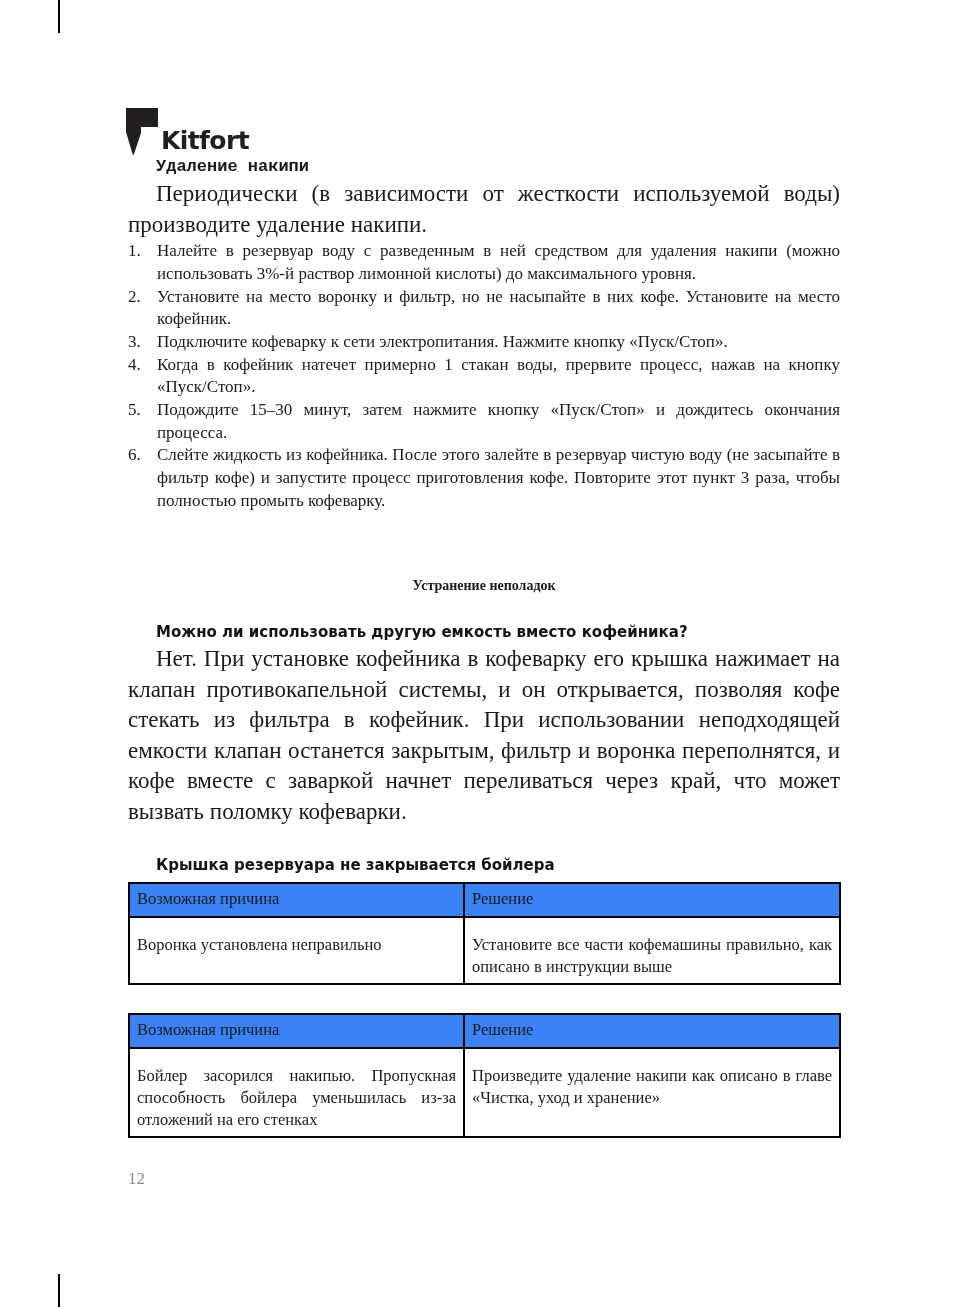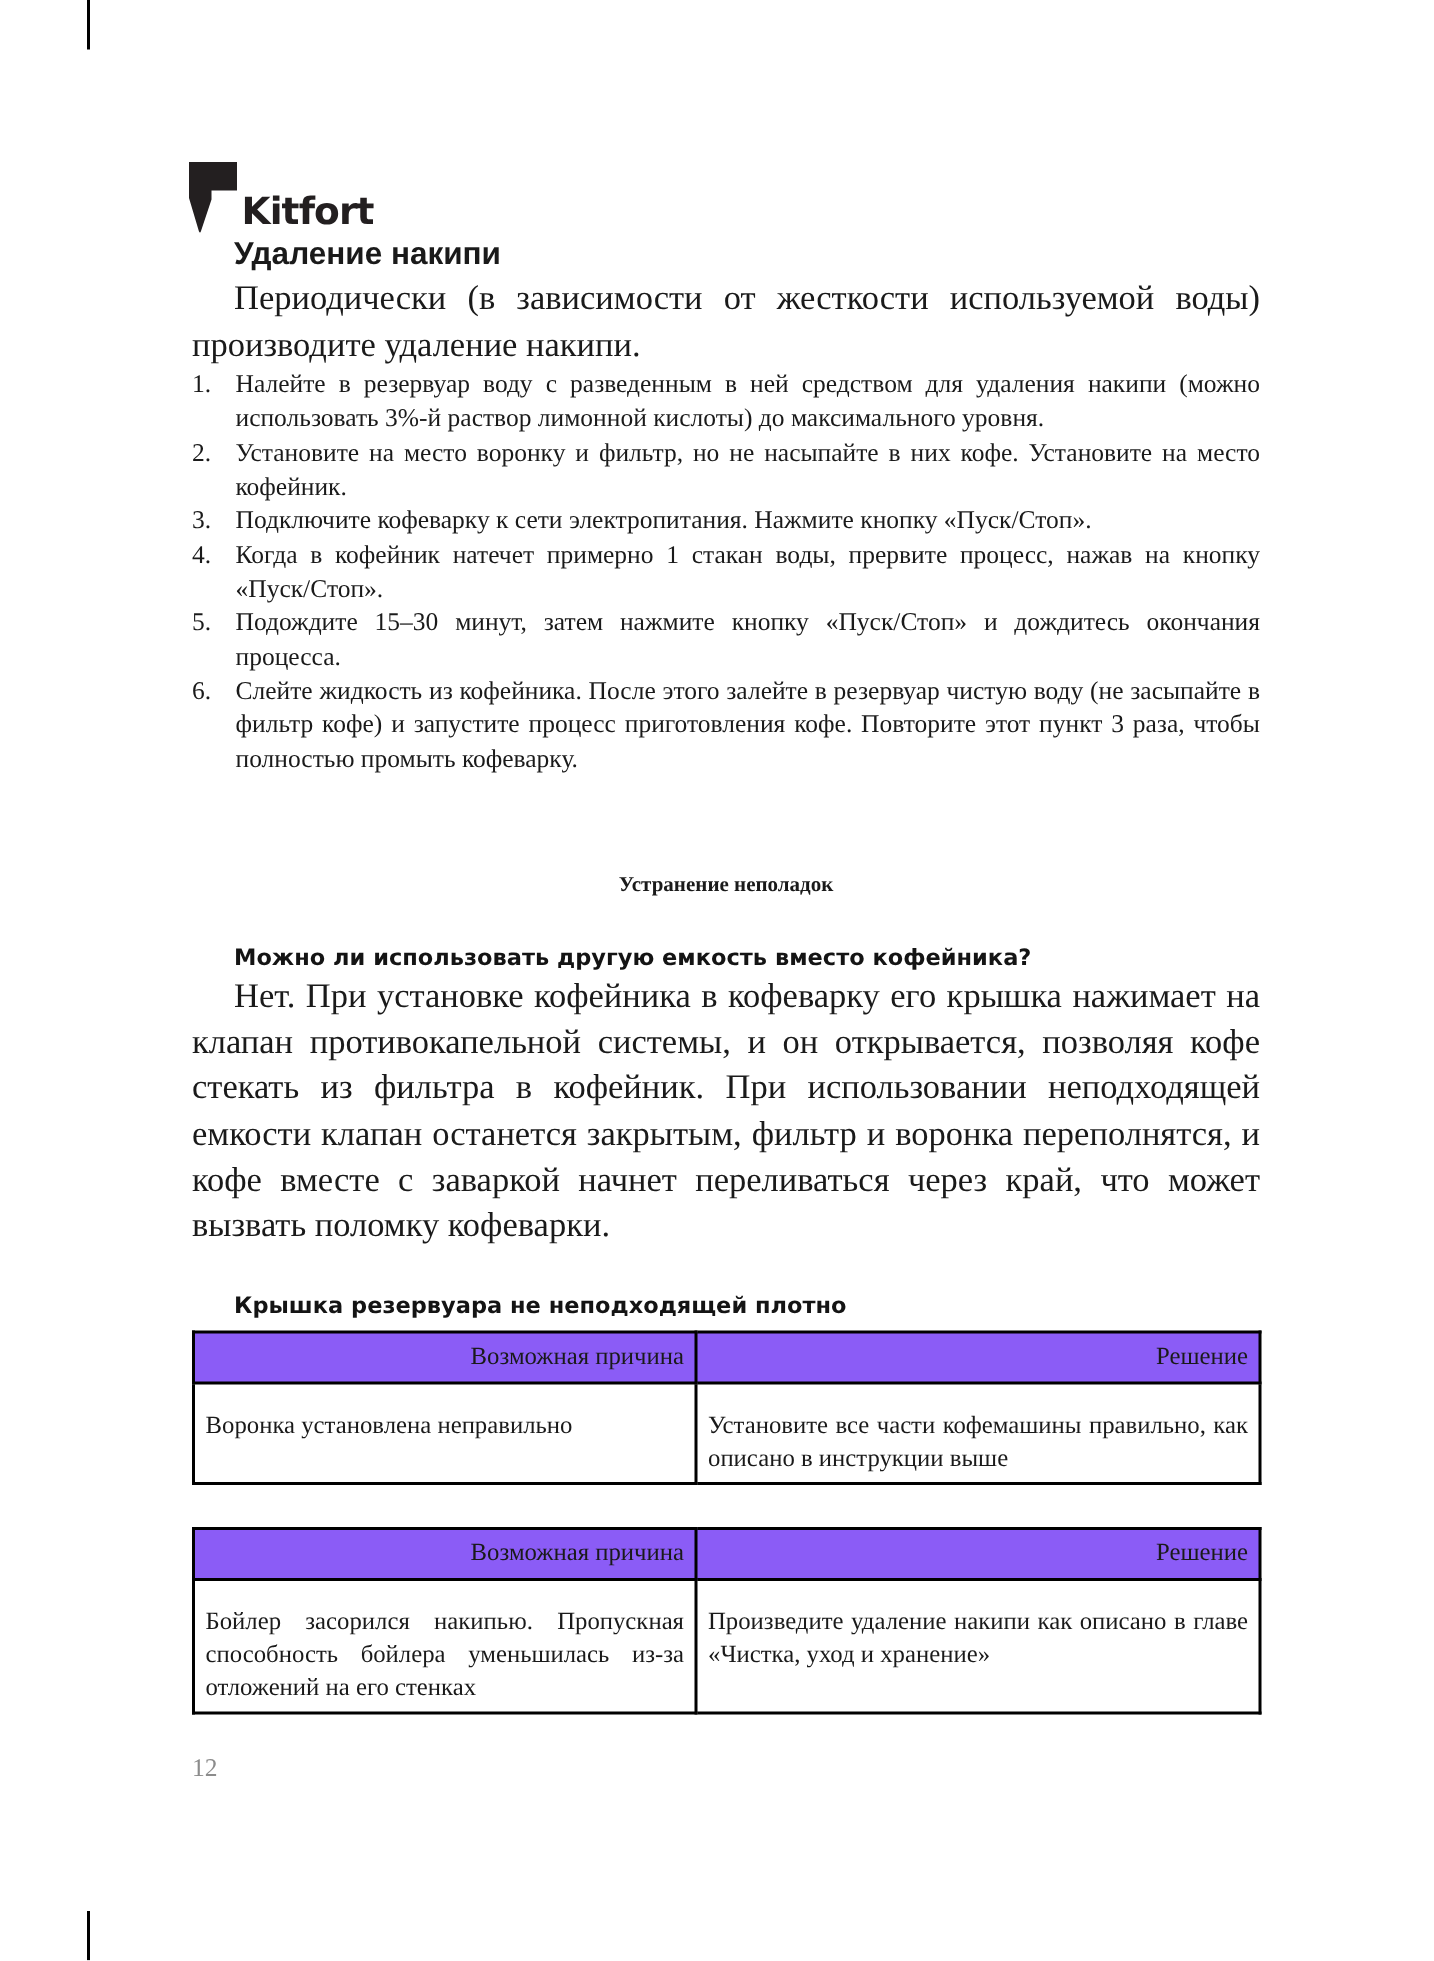--- a/index.html
+++ b/index.html
@@ -61,23 +61,23 @@
     font-weight: bold;
     font-size: 25px;
     letter-spacing: -0.6px;
     color: #231f20;
     line-height: 1;
     padding-bottom: 3px;
   }
 
   
   .sub-head {
-    font-family: Liberation Sans, sans-serif;
-    font-weight: bold;
-    font-size: 21px;
+    font-family: Liberation Mono, monospace;
+    font-weight: bold;
+    font-size: 17px;
     margin: 0 0 1px 28px;
     line-height: 1.3;
   }
   p.body {
     font-size: 23px;
     line-height: 1.33;
     text-align: justify;
     margin: 0;
     text-indent: 28px;
     hyphens: manual;
@@ -150,23 +150,23 @@
   table.trouble col.c1 { width: 335px; }
   table.trouble col.c2 { width: 376px; }
   table.trouble th,
   table.trouble td {
     border: 2px solid #000000;
     padding: 16px 7px 5px 7px;
     vertical-align: top;
     line-height: 1.33;
   }
   table.trouble th {
-    background: #8b5cf6;
+    background: #3b82f6;
     font-weight: normal;
-    text-align: right;
+    text-align: left;
     padding: 4px 7px 6px 7px;
   }
   table.trouble td { text-align: justify; }
   table.trouble td.left-cell { text-align: justify; }
 
   
   .folio {
     position: absolute;
     left: 128px;
     top: 1169px;
@@ -233,21 +233,21 @@
 
     <h1 class="section">Устранение неполадок</h1>
 
     <div class="spacer-md"></div>
 
     <div class="q-head">Можно ли использовать другую емкость вместо кофейника?</div>
     <p class="body">Нет. При установке кофейника в кофеварку его крышка нажимает на клапан про­тивокапельной системы, и он открывается, позволяя кофе стекать из фильтра в кофей­ник. При использовании неподходящей емкости клапан останется закрытым, фильтр и воронка переполнятся, и кофе вместе с заваркой начнет переливаться через край, что может вызвать поломку кофеварки.</p>
 
     <div class="spacer-md"></div>
 
-    <div class="t-head-sans-sm">Крышка резервуара не неподходящей плотно</div>
+    <div class="t-head-sans-sm">Крышка резервуара не закрывается бойлера</div>
     <table class="trouble">
       <colgroup>
           <col class="c1">
           <col class="c2">
         </colgroup>
       <thead>
         <tr>
           <th>Возможная причина</th>
           <th>Решение</th>
         </tr>

